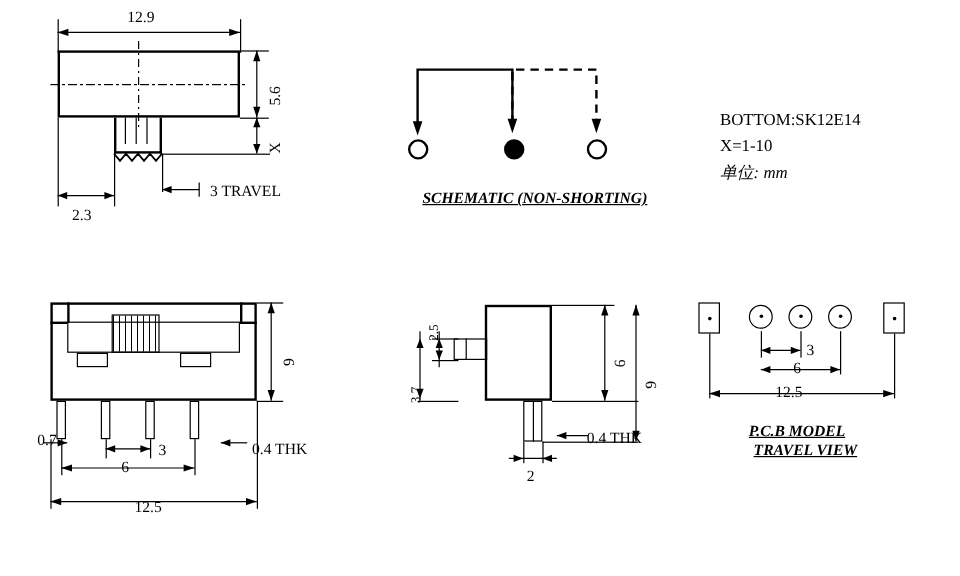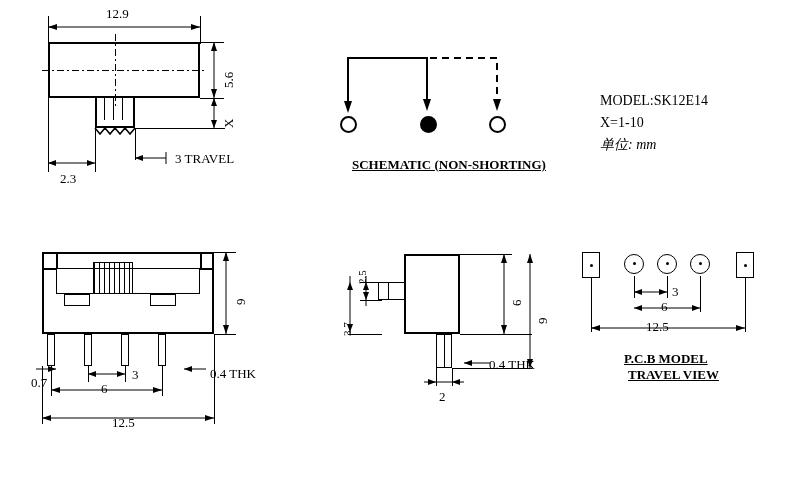--- a/index.html
+++ b/index.html
@@ -43,21 +43,21 @@
   .box.thin { border-width: 1px; }
 
   .lbl {
     position: absolute;
     font-size: 13px;
     font-family: "Liberation Serif", serif;
     white-space: nowrap;
     line-height: 1;
   }
   .lbl.small { font-size: 11px; }
-  .lbl.bold { font-weight: bold; }
+  .lbl.bold { font-weight: bold; font-style: italic; }
   .lbl.rot {
     transform-origin: left top;
     transform: rotate(-90deg);
   }
   .u-line { text-decoration: underline; }
 
   .circ {
     position: absolute;
     border: 2px solid #000;
     border-radius: 50%;
@@ -169,21 +169,21 @@
     </svg>
 
     <div class="circ" style="left:340px; top:116px; width:17px; height:17px;"></div>
     <div class="circ filled" style="left:420px; top:116px; width:17px; height:17px;"></div>
     <div class="circ" style="left:489px; top:116px; width:17px; height:17px;"></div>
 
     <div class="lbl bold u-line" style="left:352px; top:158px; font-size:13px;">SCHEMATIC (NON-SHORTING)</div>
   </div>
 
   <div>
-    <div class="lbl" style="left:600px; top:94px; font-size:14px;">MODEL:SK12E14</div>
+    <div class="lbl" style="left:600px; top:94px; font-size:14px;">BOTTOM:SK12E14</div>
     <div class="lbl" style="left:600px; top:116px; font-size:14px;">X=1-10</div>
     <div class="lbl" style="left:600px; top:138px; font-size:14px;font-style:italic;">单位: mm</div>
   </div>
 
   <div>
 
     <div class="box" style="left:42px; top:252px; width:172px; height:82px;"></div>
 
     <div class="ln-h thick" style="left:42px; top:268px; width:14px;"></div>
     <div class="ln-h thick" style="left:200px; top:268px; width:14px;"></div>
@@ -208,21 +208,21 @@
       <line class="blk" x1="6" y1="0" x2="6" y2="82" stroke-width="1"></line>
       <polygon points="6,0 3,9 9,9" fill="#000"></polygon>
       <polygon points="6,82 3,73 9,73" fill="#000"></polygon>
     </svg>
     <div class="lbl rot" style="left:234px; top:305px;">9</div>
 
     <svg style="left:36px; top:362px; width:26px; height:14px;">
       <line class="blk" x1="0" y1="7" x2="20" y2="7" stroke-width="1"></line>
       <polygon points="20,7 12,4 12,10" fill="#000"></polygon>
     </svg>
-    <div class="lbl" style="left:31px; top:376px;">0.7</div>
+    <div class="lbl" style="left:31px; top:360px;">0.7</div>
 
     <div class="ln-v" style="left:88px; top:366px; height:16px;"></div>
     <div class="ln-v" style="left:125px; top:366px; height:16px;"></div>
     <svg style="left:88px; top:368px; width:38px; height:12px;">
       <line class="blk" x1="0" y1="6" x2="37" y2="6" stroke-width="1"></line>
       <polygon points="0,6 8,3 8,9" fill="#000"></polygon>
       <polygon points="37,6 29,3 29,9" fill="#000"></polygon>
     </svg>
     <div class="lbl" style="left:132px; top:368px;">3</div>
 

